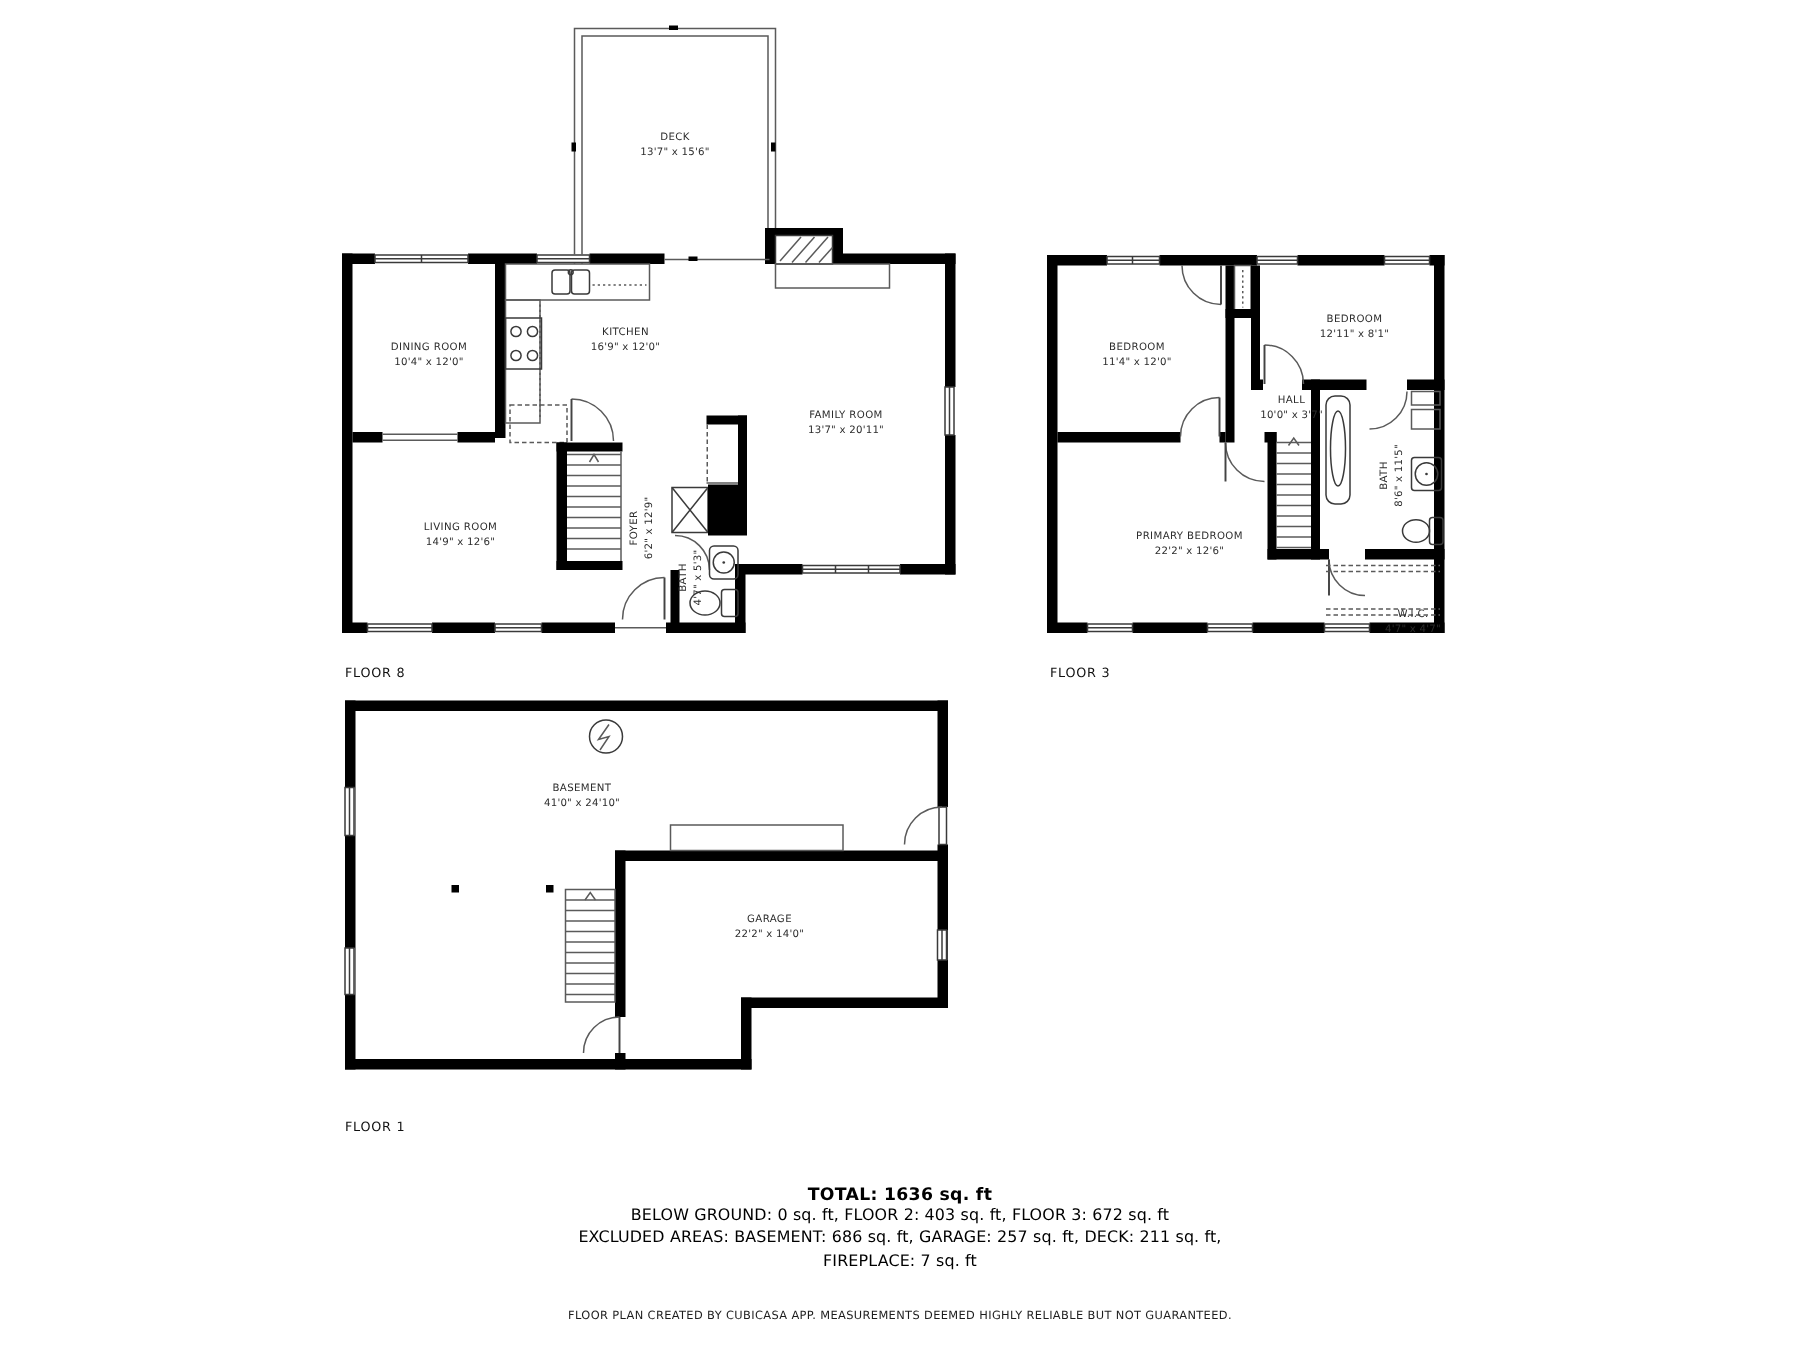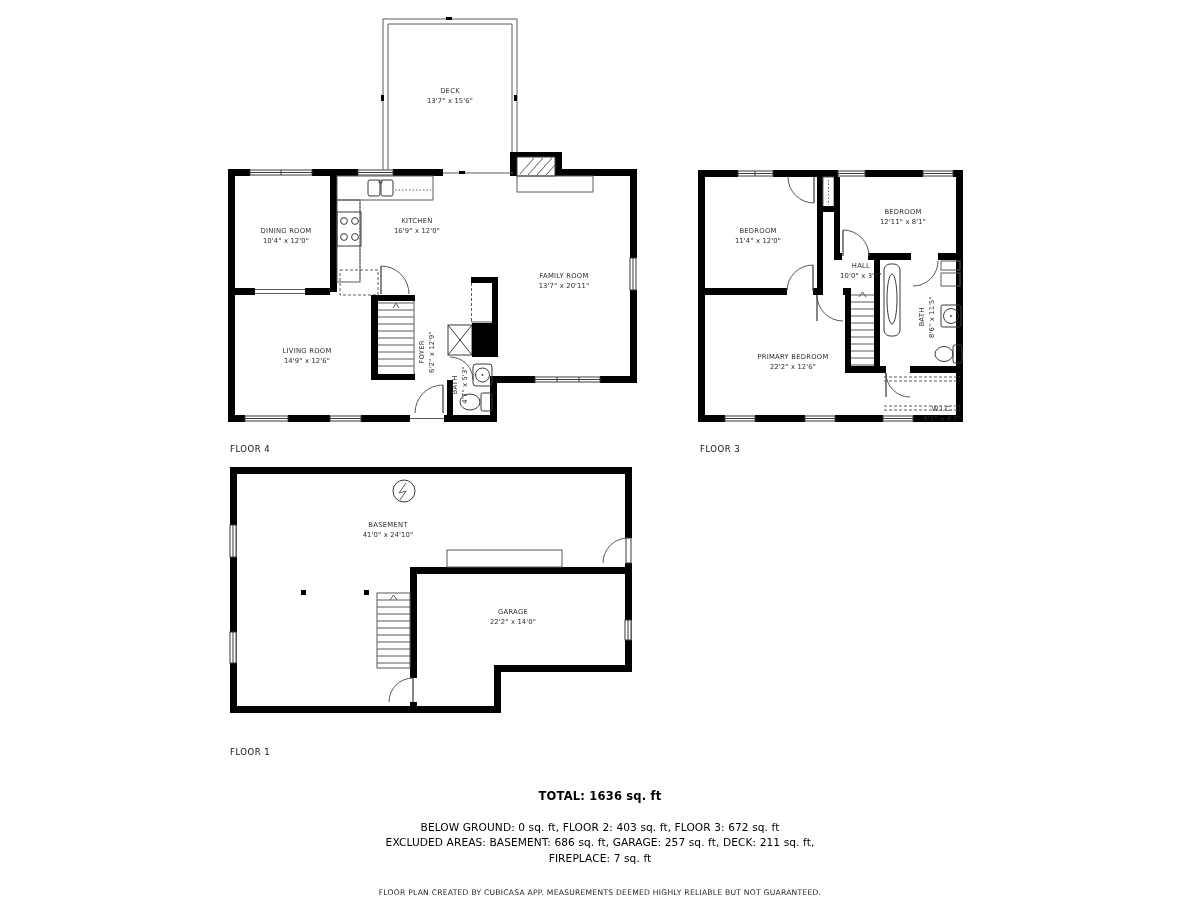--- a/index.html
+++ b/index.html
@@ -15,24 +15,24 @@
   .dash{stroke-dasharray:3 2;}
   .dot{stroke-dasharray:1.5 2;}
   
   .room-label{position:absolute;transform:translate(-50%,-50%);text-align:center;
     font-size:6.8px;color:#2d2d2d;letter-spacing:.25px;line-height:1.4;white-space:nowrap;}
   .room-label .dims{display:block;letter-spacing:.15px;}
   .room-label.rot{transform:translate(-50%,-50%) rotate(-90deg);}
   .floor-tag{position:absolute;font-size:8.5px;color:#101010;letter-spacing:.5px;}
   
   .summary{position:absolute;left:0;right:0;top:789px;text-align:center;color:#000;}
-  .summary .total{font-size:11.5px;font-weight:bold;letter-spacing:.2px;margin-bottom:17px;}
+  .summary .total{font-size:11.5px;font-weight:bold;letter-spacing:.2px;margin-bottom:0;}
   .summary .line{font-size:10.6px;line-height:15.4px;letter-spacing:.1px;}
   .footnote{position:absolute;left:0;right:0;top:872px;text-align:center;
-    font-size:7.6px;color:#1d1d1d;letter-spacing:.25px;margin-top:16px;}
+    font-size:7.6px;color:#1d1d1d;letter-spacing:.25px;}
 </style>
 </head>
 <body>
 
 <div id="canvas">
 
 <svg id="plan-svg" width="1200" height="900" viewBox="0 0 1200 900">
 
   <g>
 
@@ -395,21 +395,21 @@
 
 <div class="room-label" style="left:388px;top:531px">
   <span>BASEMENT</span>
   <span class="dims">41'0" x 24'10"</span>
 </div>
 <div class="room-label" style="left:513px;top:618px">
   <span>GARAGE</span>
   <span class="dims">22'2" x 14'0"</span>
 </div>
 
-<div class="floor-tag" style="left:230px;top:444px">FLOOR 4</div>
+<div class="floor-tag" style="left:230px;top:444px">FLOOR 8</div>
 <div class="floor-tag" style="left:700px;top:444px">FLOOR 3</div>
 <div class="floor-tag" style="left:230px;top:747px">FLOOR 1</div>
 
 <div class="summary">
   <div class="total">TOTAL: 1636 sq. ft</div>
   <div class="line">BELOW GROUND: 0 sq. ft, FLOOR 2: 403 sq. ft, FLOOR 3: 672 sq. ft</div>
   <div class="line">EXCLUDED AREAS: BASEMENT: 686 sq. ft, GARAGE: 257 sq. ft, DECK: 211 sq. ft,</div>
   <div class="line">FIREPLACE: 7 sq. ft</div>
 </div>
 

